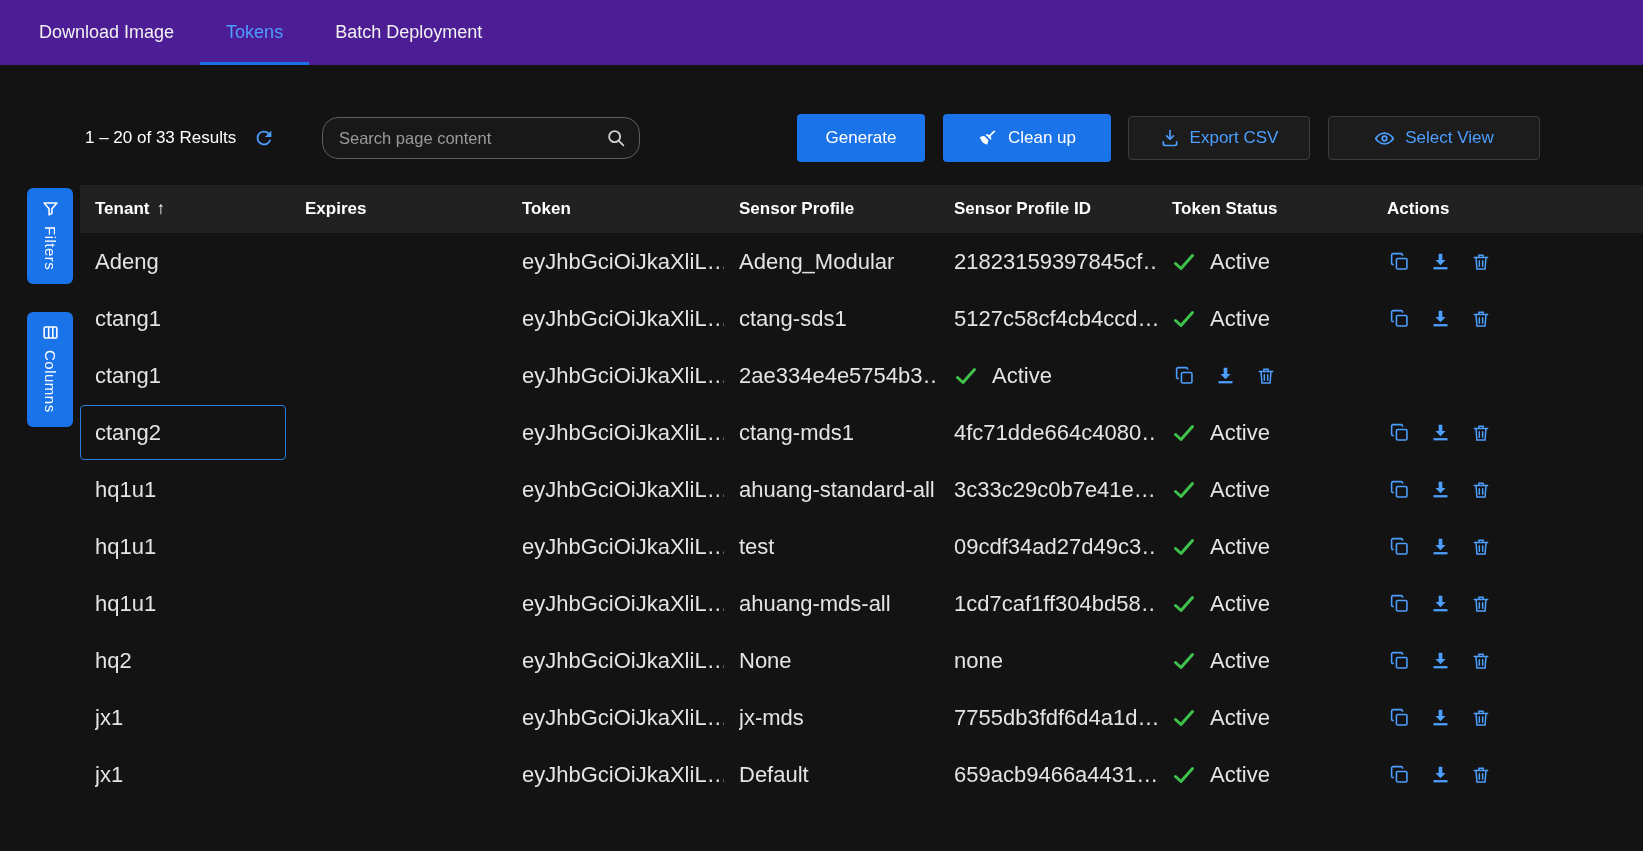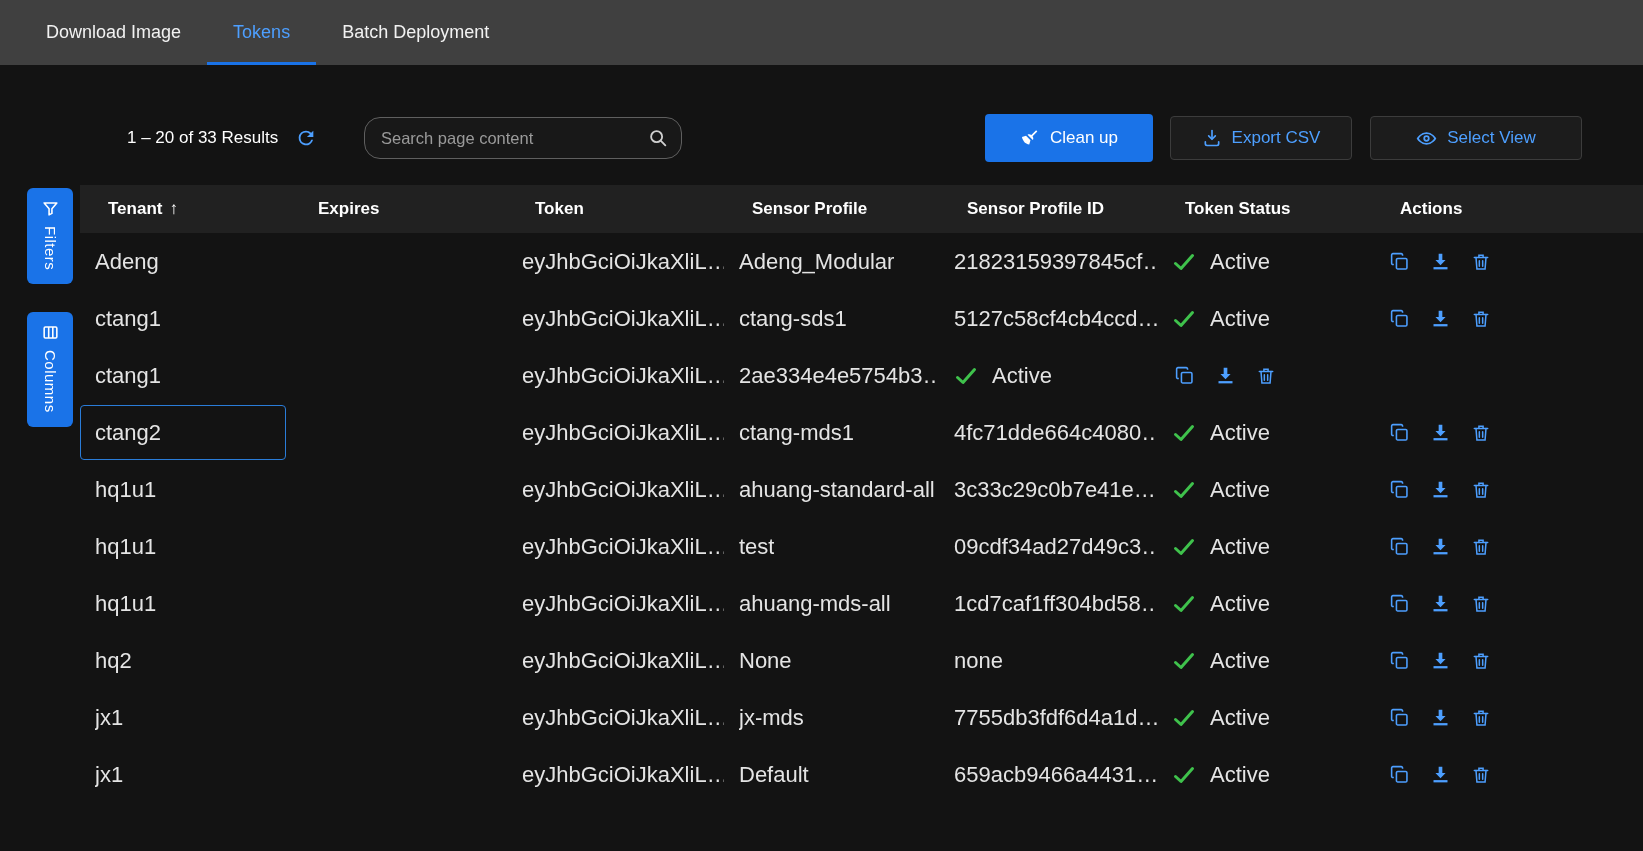--- a/index.html
+++ b/index.html
@@ -7,35 +7,35 @@
   body {
     background: #131313;
     font-family: "Liberation Sans", sans-serif;
     color: #e8e8e8;
     overflow: hidden;
   }
   .page { position: relative; width: 1643px; height: 851px; }
 
   
   .tabbar {
-    height: 65px; background: #404040;
-    display: flex; align-items: stretch; padding-left: 20px;
+    height: 65px; background: #4c1d95;
+    display: flex; align-items: stretch; padding-left: 13px;
   }
   .tab {
     display: flex; align-items: center; padding: 0 26px;
     font-size: 18px; color: #f2f2f2; cursor: pointer; position: relative;
   }
   .tab.active { color: #4d9fff; }
   .tab.active::after {
     content: ""; position: absolute; left: 0; right: 0; bottom: 0;
     height: 3px; background: #1a73e8;
   }
 
   
-  .toolbar { position: absolute; top: 114px; left: 0; right: 0; height: 48px; margin-left: 42px; }
+  .toolbar { position: absolute; top: 114px; left: 0; right: 0; height: 48px; }
   .results {
     position: absolute; left: 85px; top: 0; height: 48px;
     display: flex; align-items: center; gap: 16px;
     font-size: 17px; color: #ffffff;
   }
   .refresh-btn {
     background: none; border: none; color: #4d9fff; cursor: pointer;
     width: 24px; height: 24px; display: flex; align-items: center; justify-content: center;
   }
   .search-box {
@@ -81,21 +81,21 @@
   
   .table { position: absolute; left: 80px; top: 185px; width: 1563px; }
   .thead, .trow {
     display: grid;
     grid-template-columns: 210px 217px 217px 215px 218px 215px 1fr;
   }
   .thead {
     height: 48px; background: #212121; align-items: center;
     font-weight: bold; font-size: 17px; color: #ffffff;
   }
-  .hcell { padding-left: 28px; display: flex; align-items: flex-end; gap: 7px; cursor: pointer; }
+  .hcell { padding-left: 15px; display: flex; align-items: flex-end; gap: 7px; cursor: pointer; }
   .sort-arrow { font-size: 17px; }
   .trow { height: 57px; font-size: 22px; color: #e4e4e4; }
   .cell { display: flex; align-items: center; padding-left: 15px; min-width: 0; }
   .cell span { white-space: nowrap; overflow: hidden; }
   .cell.focused {
     border: 1px solid #2a7cd8; border-radius: 4px;
     margin: 1px 4px 1px 0; padding-left: 14px;
   }
   .status-cell { gap: 14px; }
   .check { color: #3fc24c; display: flex; }
@@ -138,20 +138,23 @@
     <div class="search-box">
       <input class="search-input" type="text" placeholder="Search page content" style="">
       <span class="search-icon">
         <svg viewBox="0 0 24 24" width="22" height="22" fill="none" stroke="currentColor" stroke-width="2" stroke-linecap="round">
             <circle cx="10.5" cy="10.5" r="6"></circle>
             <path d="M20 20l-4.8-4.8"></path>
           </svg>
       </span>
     </div>
 
+    <button class="btn btn-primary" id="generate">
+      <span>Generate</span>
+    </button>
 
     <button class="btn btn-primary" id="cleanup">
       <span style="display:flex">
         <svg viewBox="0 0 24 24" width="20" height="20" fill="currentColor">
             <path d="M19.36,2.72L20.78,4.14L15.06,9.85C16.13,11.39 16.28,13.24 15.38,14.44L9.06,8.12C10.26,7.22 12.11,7.37 13.65,8.44L19.36,2.72M5.93,17.57C3.92,15.56 2.69,13.16 2.35,10.92L7.23,9.42L12.58,14.77L11.08,19.65C8.84,19.31 6.44,18.08 4.43,16.07L5.93,17.57Z"></path>
           </svg>
       </span>
       <span>Clean up</span>
     </button>
 

